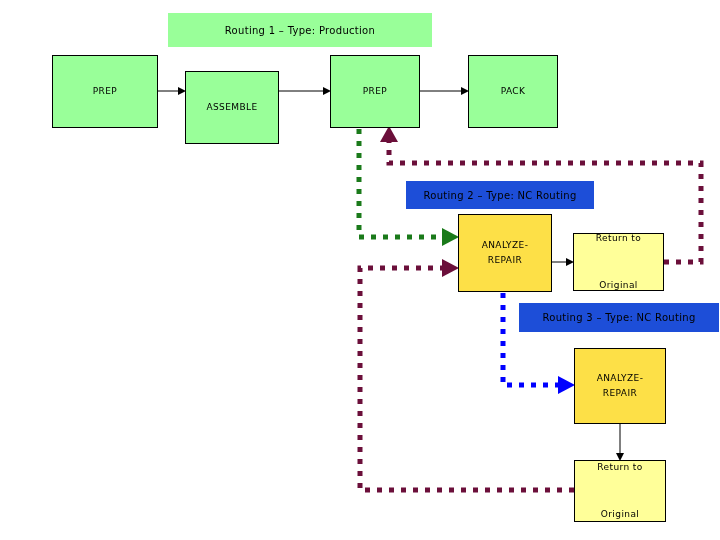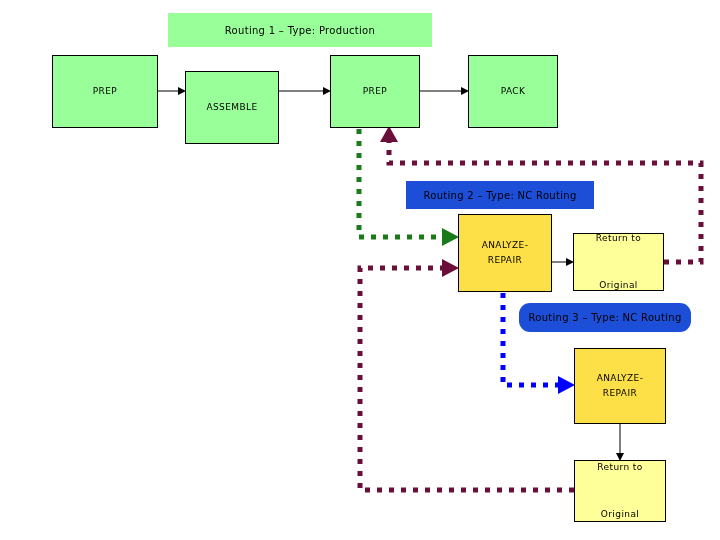--- a/index.html
+++ b/index.html
@@ -71,21 +71,21 @@
       <polygon points="442,259 459,268 442,277" fill="#6b0f3a"></polygon>
     </g>
   </svg>
 
   <div class="band green" style="left:168px;top:13px;width:264px;height:34px;">
     <span>Routing 1 – Type: Production</span>
   </div>
   <div class="band aqua" style="left:406px;top:181px;width:188px;height:28px;">
     <span>Routing 2 – Type: NC Routing</span>
   </div>
-  <div class="band aqua" style="left:519px;top:303px;width:172px;height:29px;border-radius:11px;">
+  <div class="band aqua" style="left:519px;top:303px;width:200px;height:29px;">
     <span>Routing 3 – Type: NC Routing</span>
   </div>
 
   <div class="node green" style="left:52px;top:55px;width:106px;height:73px;">
     <span>PREP</span>
   </div>
   <div class="node green" style="left:185px;top:55px;width:94px;height:73px;margin-top:16px;">
     <span>ASSEMBLE</span>
   </div>
   <div class="node green" style="left:330px;top:55px;width:90px;height:73px;">

